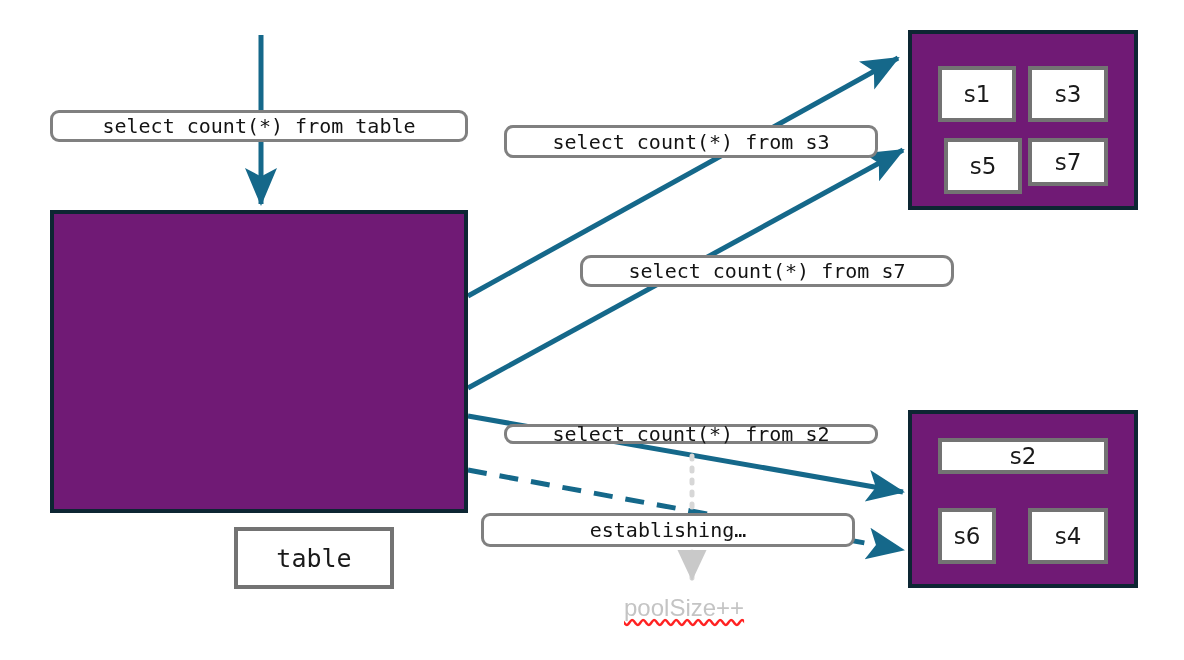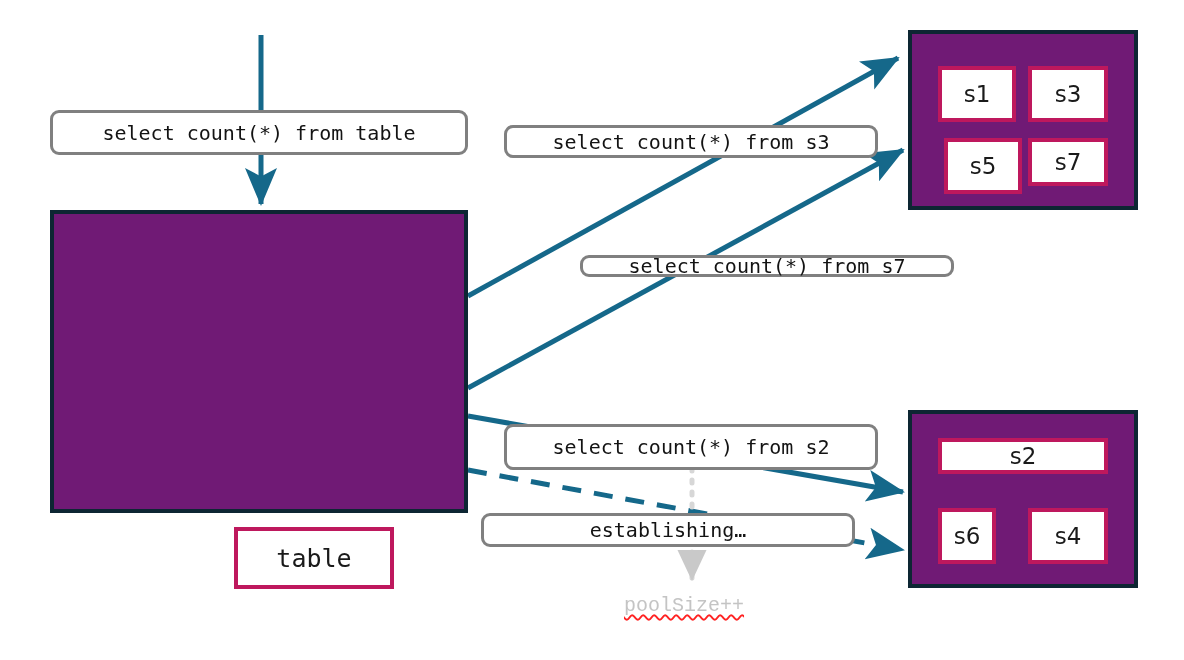--- a/index.html
+++ b/index.html
@@ -43,21 +43,21 @@
   }
   .pool-bottom {
     left: 908px; top: 410px;
     width: 230px; height: 178px;
   }
 
   
   .node {
     position: absolute;
     background: #ffffff;
-    border: 4px solid #be185d;
+    border: 4px solid #737373;
     box-sizing: border-box;
     display: flex;
     align-items: center;
     justify-content: center;
     color: #1a1a1a;
   }
   .node-table {
     left: 180px; top: 313px;
     width: 160px; height: 62px;
     font-size: 25px;
@@ -86,34 +86,34 @@
     align-items: center;
     justify-content: center;
     font-family: "DejaVu Sans Mono", monospace;
     font-size: 20px;
     color: #131313;
     white-space: nowrap;
     letter-spacing: 0px;
   }
   .pill-faded { border-color: #dedede; }
 
-  .pill-q-table      { left: 50px;  top: 110px; width: 418px; height: 45px; border-radius: 9px; }
+  .pill-q-table      { left: 50px;  top: 110px; width: 418px; height: 32px; border-radius: 9px; }
   .pill-q-s5         { left: 504px; top: 96px;  width: 374px; height: 33px; z-index: 3; }
   .pill-q-s3         { left: 504px; top: 125px; width: 374px; height: 33px; z-index: 4; }
-  .pill-q-s7         { left: 580px; top: 255px; width: 374px; height: 22px; z-index: 4; }
-  .pill-q-s2         { left: 504px; top: 424px; width: 374px; height: 46px; z-index: 4; }
+  .pill-q-s7         { left: 580px; top: 255px; width: 374px; height: 32px; z-index: 4; border-radius: 11px; }
+  .pill-q-s2         { left: 504px; top: 424px; width: 374px; height: 20px; z-index: 4; }
   .pill-establishing { left: 481px; top: 513px; width: 374px; height: 34px; z-index: 4; }
 
   
   .annotation {
     position: absolute;
     left: 624px;
     top: 594px;
-    font-family: Liberation Mono, monospace;
-    font-size: 20px;
+    font-family: Liberation Sans, sans-serif;
+    font-size: 24px;
     color: #c4c4c4;
     white-space: nowrap;
     text-decoration: underline wavy #ff2222;
     text-decoration-skip-ink: none;
     text-underline-offset: 3px;
   }
 </style>
 </head>
 <body>
 

